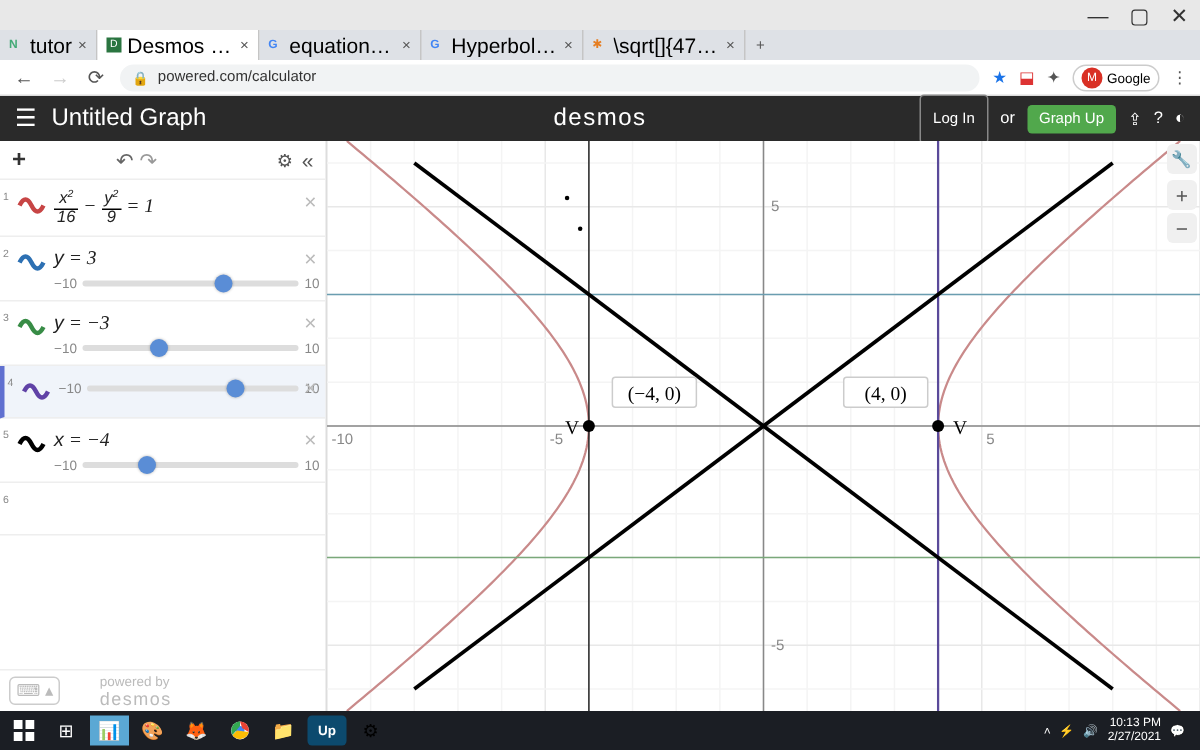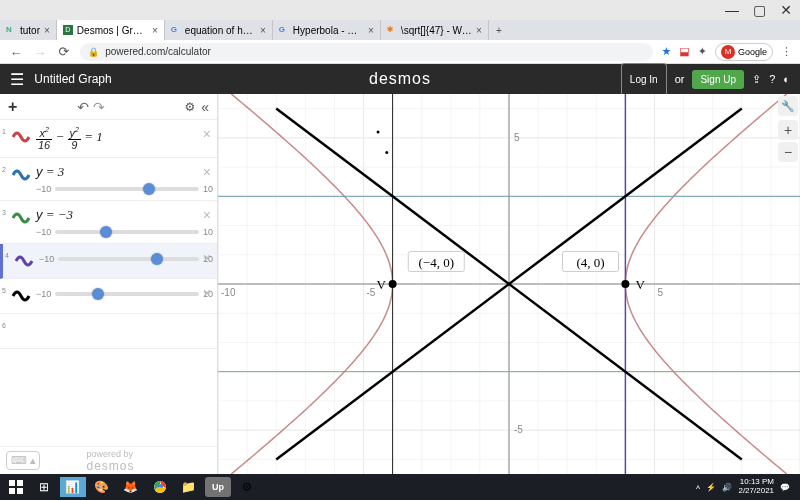--- a/index.html
+++ b/index.html
@@ -3,34 +3,34 @@
 <meta charset="utf-8">
 <style>
 * { margin: 0; padding: 0; box-sizing: border-box; font-family: Arial, sans-serif; }
 body { width: 800px; height: 500px; overflow: hidden; background: #fff; display: flex; flex-direction: column; }
 .titlebar { height: 20px; background: #e8e8e8; display: flex; align-items: center; justify-content: flex-end; padding: 0 8px; gap: 14px; font-size: 12px; color: #333; }
 .titlebar span { font-size: 14px; }
 .tabstrip { height: 20px; background: #dee1e6; display: flex; align-items: stretch; font-size: 10px; }
 .tab { display: flex; align-items: center; padding: 0 6px; gap: 4px; border-right: 1px solid #c5c5c5; max-width: 108px; overflow: hidden; white-space: nowrap; }
 .tab.active { background: #fff; }
 .tab .favicon { width: 10px; height: 10px; }
-.tab .label { flex: 1; overflow: hidden; text-overflow: ellipsis; font-size: 10px; }
+.tab .label { flex: 1; overflow: hidden; text-overflow: ellipsis; font-size: 14px; }
 .tab .close { font-size: 10px; color: #555; }
 .newtab { width: 20px; display: flex; align-items: center; justify-content: center; color: #555; }
 .addrbar { height: 24px; background: #fff; display: flex; align-items: center; padding: 0 8px; gap: 8px; border-bottom: 1px solid #ddd; }
 .navbtn { color: #555; font-size: 13px; width: 16px; text-align: center; }
 .addr { flex: 1; display: flex; align-items: center; gap: 6px; background: #f1f3f4; border-radius: 12px; padding: 2px 8px; font-size: 10px; color: #333; height: 18px; }
 .addr .lock { font-size: 9px; }
 .addr-right { display: flex; align-items: center; gap: 8px; font-size: 11px; }
 .star { color: #1a73e8; }
 .paused { display: flex; align-items: center; gap: 3px; border: 1px solid #ccc; border-radius: 10px; padding: 1px 5px; font-size: 9px; }
 .avatar { width: 14px; height: 14px; border-radius: 50%; background: #d93025; color: #fff; display: flex; align-items: center; justify-content: center; font-size: 8px; }
 .header { height: 30px; background: #2a2a2a; color: #fff; display: flex; align-items: center; padding: 0 10px; }
 .hamburger { font-size: 16px; margin-right: 10px; }
-.title { font-size: 12px; }
+.title { font-size: 16px; }
 .logo { position: absolute; left: 50%; transform: translateX(-50%); font-size: 16px; letter-spacing: 1px; font-weight: 300; }
 .header-right { margin-left: auto; display: flex; align-items: center; gap: 8px; font-size: 11px; }
 .login { border: 1px solid #888; padding: 10px 8px; border-radius: 3px; font-size: 10px; }
 .signup { background: #51a84c; padding: 4px 8px; border-radius: 3px; font-size: 10px; }
 .content { flex: 1; display: flex; overflow: hidden; position: relative; }
 .sidebar { width: 218px; background: #fff; border-right: 1px solid #ddd; display: flex; flex-direction: column; }
 .sidebar-top { height: 26px; display: flex; align-items: center; padding: 0 8px; border-bottom: 1px solid #eee; }
 .addexpr { font-size: 16px; color: #333; font-weight: bold; }
 .undo, .redo { font-size: 14px; color: #999; margin: 0 2px; }
 .undo { margin-left: 60px; color: #666; }
@@ -46,21 +46,21 @@
 .frac { display: inline-block; vertical-align: middle; text-align: center; font-style: italic; font-size: 11px; line-height: 1; }
 .frac .t { display: block; border-bottom: 1px solid #000; padding: 0 2px; }
 .frac .b { display: block; padding: 0 2px; }
 .sup { font-size: 7px; vertical-align: super; }
 .rm { position: absolute; right: 6px; top: 6px; font-size: 14px; color: #bbb; }
 .slider { display: flex; align-items: center; gap: 4px; margin-top: 4px; font-size: 9px; color: #888; }
 .track { flex: 1; height: 4px; background: #ddd; border-radius: 2px; position: relative; }
 .thumb { position: absolute; width: 12px; height: 12px; background: #5a8dd6; border-radius: 50%; top: -4px; transform: translateX(-50%); box-shadow: 0 0 2px rgba(0,0,0,.3); }
 .sidebar-bottom { height: 28px; display: flex; align-items: center; padding: 0 6px; border-top: 1px solid #eee; color: #bbb; font-size: 10px; }
 .kbd { border: 1px solid #ccc; border-radius: 4px; padding: 2px 4px; font-size: 11px; margin-right: 6px; }
-.powered { margin-left: 40px; font-size: 9px; }
+.powered { margin-left: 20px; font-size: 9px; }
 .graph { flex: 1; position: relative; background: #fff; }
 .wrench { position: absolute; right: 2px; top: 2px; background: #f0f0f0; width: 20px; height: 20px; display: flex; align-items: center; justify-content: center; font-size: 11px; border-radius: 4px; color: #555; }
 .zoom { position: absolute; right: 2px; top: 26px; display: flex; flex-direction: column; }
 .zoom div { width: 20px; height: 20px; background: #f0f0f0; display: flex; align-items: center; justify-content: center; font-size: 14px; color: #555; margin-bottom: 2px; border-radius: 4px; }
 svg.plot { width: 100%; height: 100%; }
 .grid line { stroke: #e8e8e8; stroke-width: 1; }
 .grid line.minor { stroke: #f4f4f4; }
 .axis { stroke: #888; stroke-width: 1; }
 .tick { font-size: 10px; fill: #888; font-family: sans-serif; }
 .hyp { stroke: #c98a8a; stroke-width: 1.5; fill: none; }
@@ -136,21 +136,21 @@
   </div>
 </div>
 
 <div class="header" style="position:relative">
   <span class="hamburger">☰</span>
   <span class="title">Untitled Graph</span>
   <span class="logo">desmos</span>
   <div class="header-right">
     <span class="login">Log In</span>
     <span>or</span>
-    <span class="signup">Sign Up</span>
+    <span class="signup">Graph Up</span>
     <span>⇪</span>
     <span>?</span>
     <span>◐</span>
   </div>
 </div>
 
 <div class="content">
   <div class="sidebar">
     <div class="sidebar-top">
       <span class="addexpr">+</span>
@@ -230,20 +230,21 @@
     <span class="rm">×</span>
         </div>
         <div class="expr">
           <span class="idx">5</span>
     <div class="icon wave">
       <svg viewBox="0 0 20 20">
               <path d="M2 10 Q6 2 10 10 T18 10" stroke="#000000" stroke-width="3" fill="none"></path>
             </svg>
     </div>
     <div style="flex:1">
+      <div class="eq"><i>x</i> = −4</div>
       <div class="slider">
               <span>−10</span>
               <div class="track">
                 <div class="thumb" style="left:30%"></div>
               </div>
               <span>10</span>
             </div>
     </div>
     <span class="rm">×</span>
         </div>
@@ -355,21 +356,21 @@
   <div class="tb-item">
     <svg width="14" height="14" viewBox="0 0 14 14">
         <circle cx="7" cy="7" r="6" fill="#fff"></circle>
         <circle cx="7" cy="7" r="3" fill="#4285f4"></circle>
         <path d="M7 1 A6 6 0 0 1 12.8 8 L8.5 5.5" fill="#ea4335"></path>
         <path d="M12.8 8 A6 6 0 0 1 2 10 L5 7" fill="#fbbc05"></path>
         <path d="M2 10 A6 6 0 0 1 7 1 L7 4" fill="#34a853"></path>
       </svg>
   </div>
   <div class="tb-item" style="color:#fbbc05">📁</div>
-  <div class="tb-item" style="background:#737373;color:#fff;border-radius:3px;font-size:9px;font-weight:bold">Up</div>
+  <div class="tb-item" style="background:#0c4a6e;color:#fff;border-radius:3px;font-size:9px;font-weight:bold">Up</div>
   <div class="tb-item">⚙</div>
   <div class="tray">
     <span>˄</span>
     <span>⚡</span>
     <span>🔊</span>
     <div class="clock">
       <div>10:13 PM</div>
       <div>2/27/2021</div>
     </div>
     <span>💬</span>

